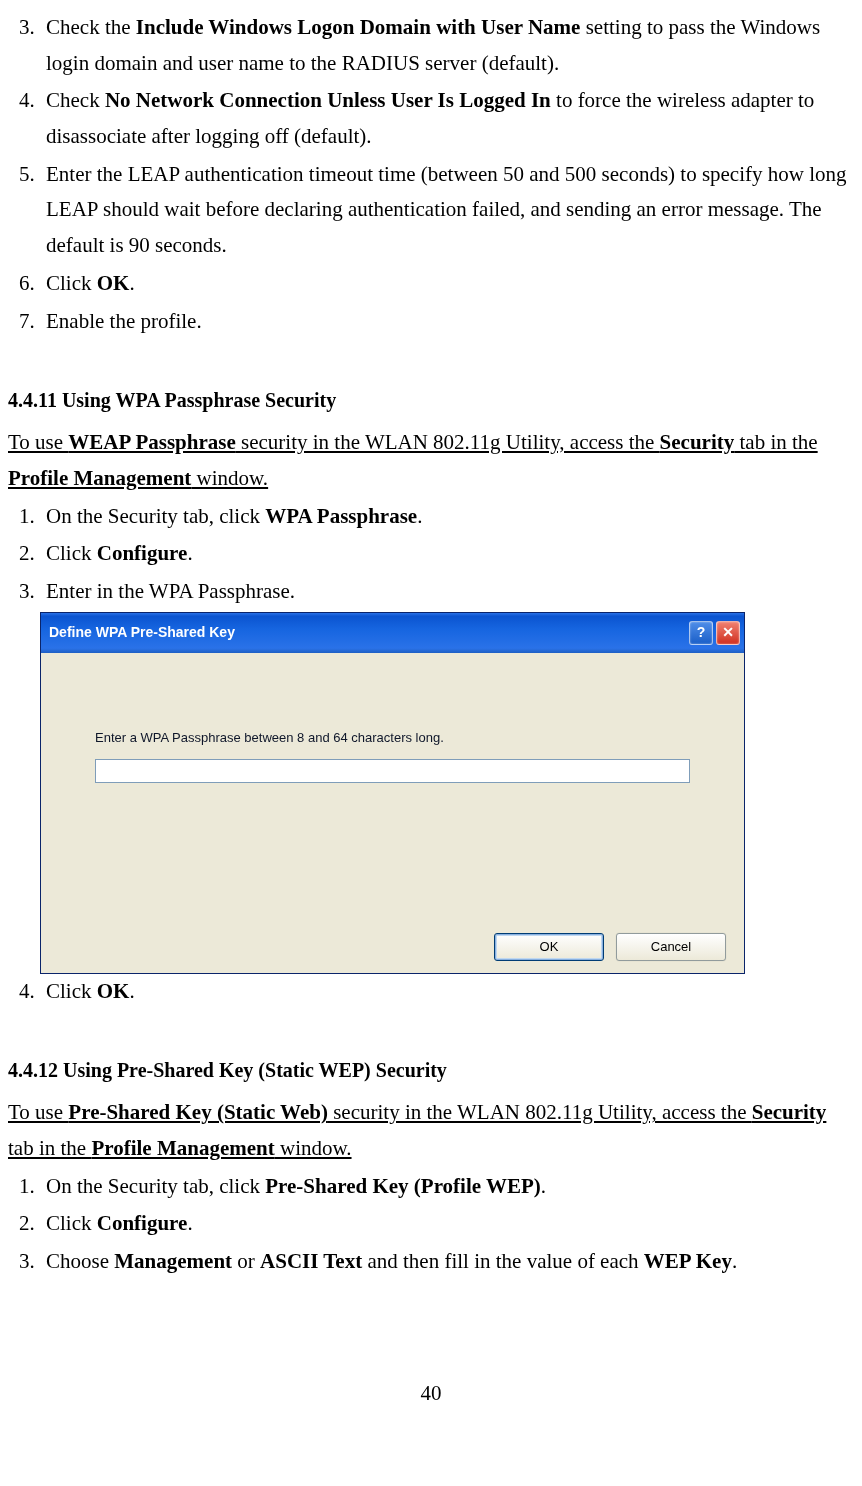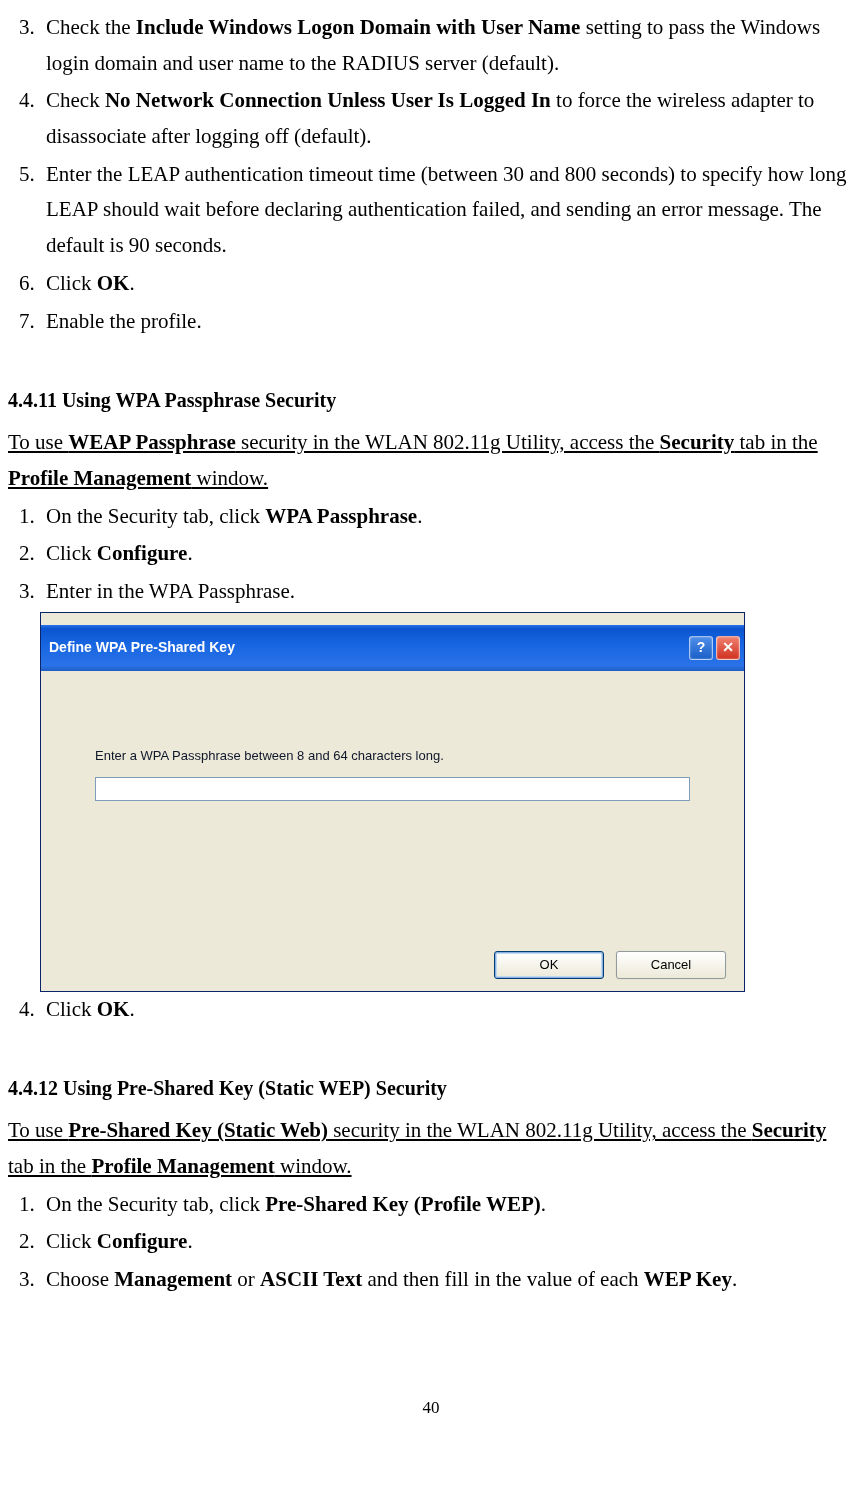--- a/index.html
+++ b/index.html
@@ -36,29 +36,28 @@
       margin-left: 32px;
       margin-top: 2px;
       border: 1px solid #0a246a;
       background: #ece9d8;
       font-family: Tahoma, Arial, sans-serif;
       font-size: 13px;
       box-sizing: border-box;
     }
     .dialog-titlebar {
       background: linear-gradient(to bottom, #2a72e8 0%, #0b54d0 8%, #1665e0 40%, #2a72e8 88%, #1e5fc4 100%);
-      height: 46px;
+      height: 40px;
       display: flex;
       align-items: center;
       justify-content: space-between;
       padding: 0 4px 0 8px;
       color: #fff;
       font-weight: bold;
       font-size: 14px;
-      margin-top: 12px;
     }
     .titlebar-buttons { display: flex; gap: 3px; }
     .titlebar-btn {
       width: 22px; height: 22px;
       border-radius: 3px;
       border: 1px solid rgba(255,255,255,0.6);
       display: flex; align-items: center; justify-content: center;
       font-family: Arial, sans-serif;
       font-weight: bold;
       font-size: 14px;
@@ -107,31 +106,31 @@
       justify-content: center;
       box-shadow: 0 0 1px rgba(0,0,0,0.2);
     }
     .dialog-btn.default {
       border: 1px solid #003c74;
       box-shadow: inset 0 0 0 1px #88b0e0, inset 0 0 0 2px #c0d8f0;
     }
     
     .page-number {
       text-align: center;
-      font-size: 17px;
+      font-size: 21px;
       margin-top: 96px;
     }
   </style>
 </head>
 <body>
 
 <ol class="main-list" start="3">
     <li>Check the <span class="bold">Include Windows Logon Domain with User Name</span> setting to pass the Windows login domain and user name to the RADIUS server (default).</li>
     <li>Check <span class="bold">No Network Connection Unless User Is Logged In</span> to force the wireless adapter to disassociate after logging off (default).</li>
-    <li>Enter the LEAP authentication timeout time (between 30 and 800 seconds) to specify how long LEAP should wait before declaring authentication failed, and sending an error message. The default is 90 seconds.</li>
+    <li>Enter the LEAP authentication timeout time (between 50 and 500 seconds) to specify how long LEAP should wait before declaring authentication failed, and sending an error message. The default is 90 seconds.</li>
     <li>Click <span class="bold">OK</span>.</li>
     <li>Enable the profile.</li>
   </ol>
 
 <h2 class="section-heading">4.4.11 Using WPA Passphrase Security</h2>
 <p class="section-intro">To use <span class="bold">WEAP Passphrase</span> security in the WLAN 802.11g Utility, access the <span class="bold">Security</span> tab in the <span class="bold">Profile Management</span> window.</p>
 <ol class="main-list" start="1">
 
 <li>On the Security tab, click <span class="bold">WPA Passphrase</span>.</li>
     <li>Click <span class="bold">Configure</span>.</li>

